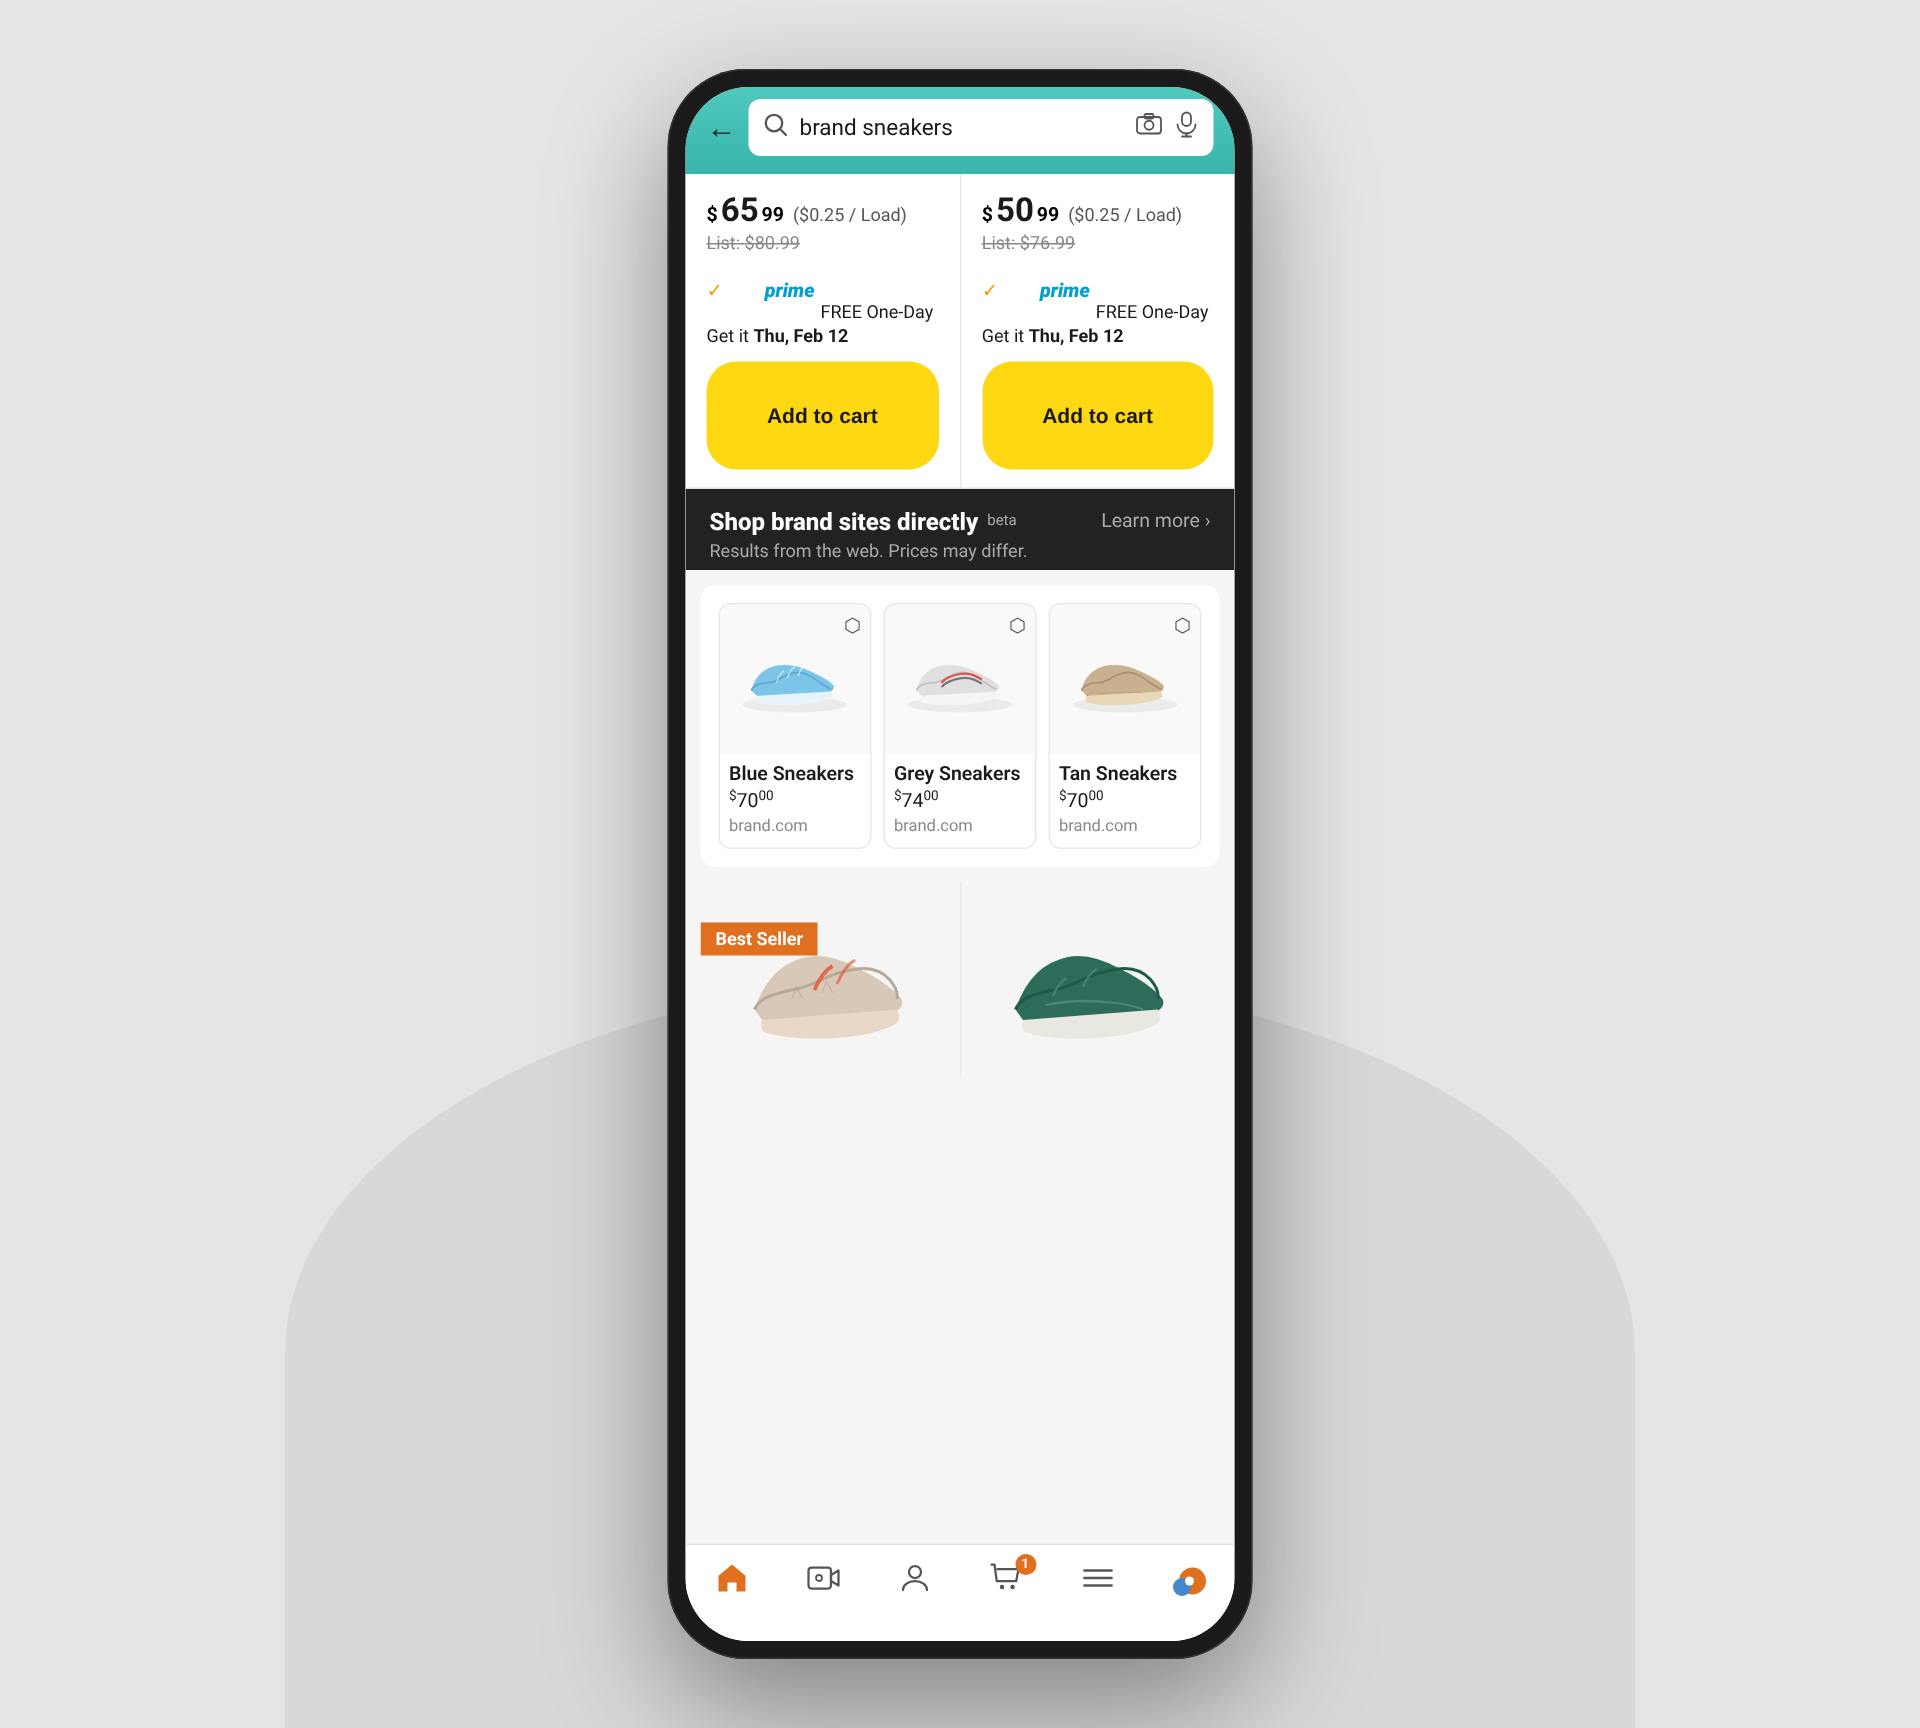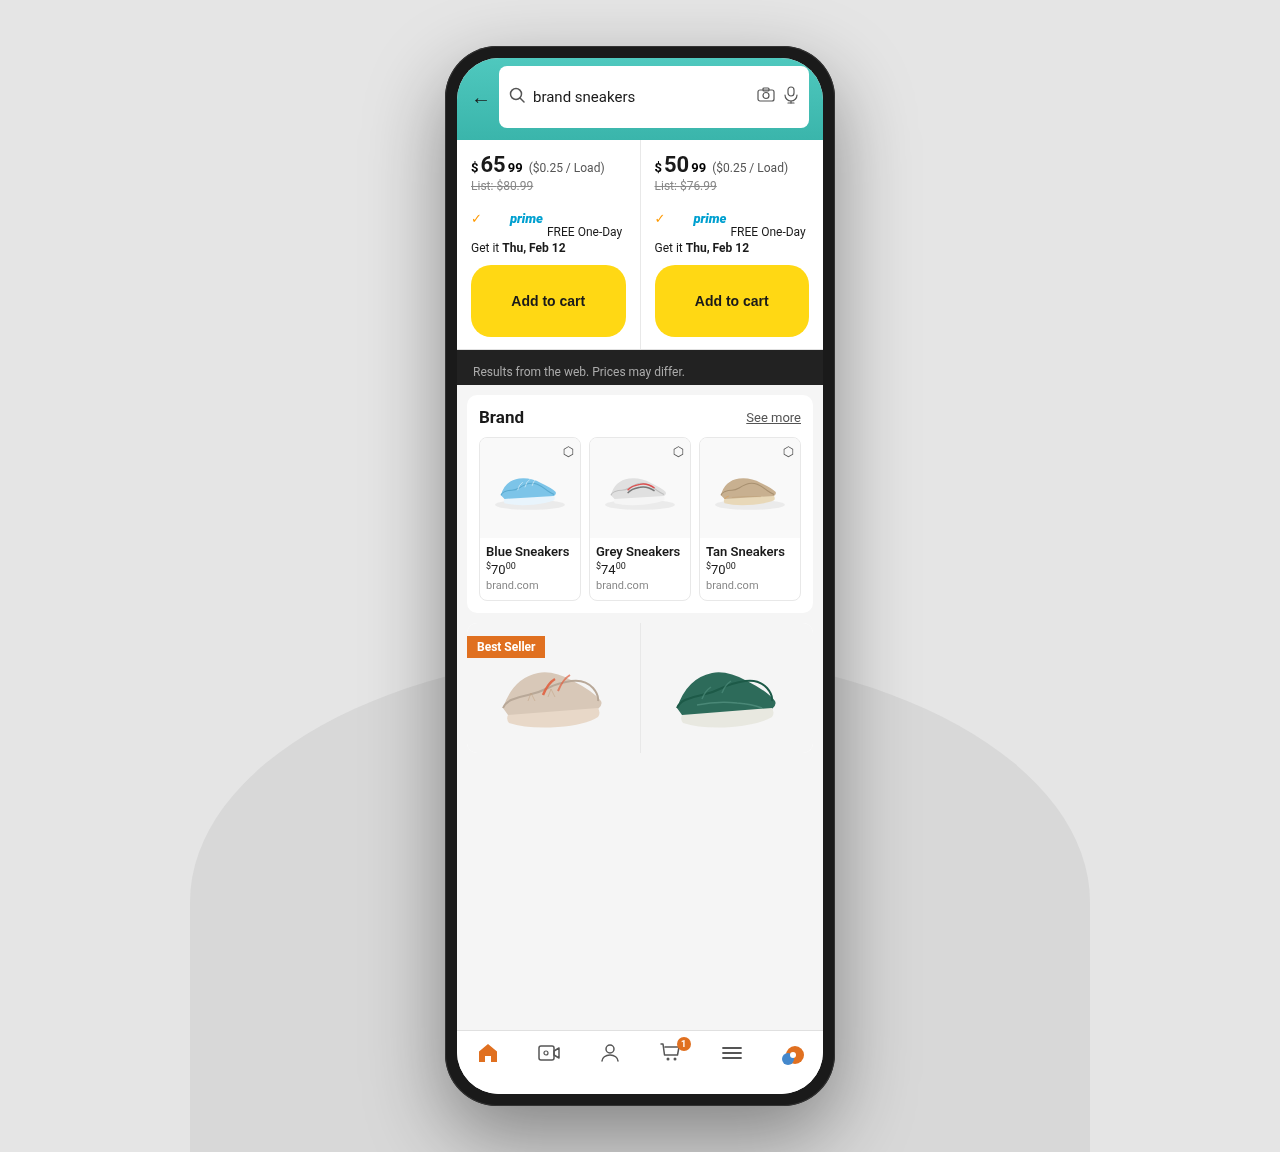--- a/index.html
+++ b/index.html
@@ -97,21 +97,21 @@
       font-size: 20px;
       cursor: pointer;
       flex-shrink: 0;
     }
     .search-box {
       flex: 1;
       background: white;
       border-radius: 8px;
       display: flex;
       align-items: center;
-      padding: 20px 10px;
+      padding: 8px 10px;
       gap: 8px;
     }
     .search-icon-svg {
       color: #555;
       font-size: 16px;
       flex-shrink: 0;
     }
     .search-input-text {
       flex: 1;
       font-size: 15px;
@@ -329,21 +329,21 @@
     .best-seller-section {
       background: white;
       margin: 0 10px 10px;
       border-radius: 10px;
       overflow: hidden;
       flex-shrink: 0;
       position: relative;
     }
     .best-seller-badge {
       position: absolute;
-      top: 13px;
+      top: 27px;
       left: 0;
       background: #e07020;
       color: white;
       font-size: 12px;
       font-weight: 700;
       padding: 4px 10px;
       z-index: 5;
     }
     .best-seller-row {
       display: flex;
@@ -484,28 +484,31 @@
               <span class="prime-text">FREE One-Day</span>
             </div>
             <div class="delivery-line">
               Get it <span class="delivery-date">Thu, Feb 12</span>
             </div>
             <button class="add-to-cart-btn">Add to cart</button>
           </div>
         </div>
 
         <div class="brand-banner">
+          <div style="display:flex; align-items:center;">
+            <span class="brand-banner-title">
+              <span>Shop brand sites directly</span>
+              <span class="beta-badge">beta</span>
+            </span>
+            <span class="learn-more">Learn more ›</span>
+          </div>
           <div class="brand-subtitle">Results from the web. Prices may differ.</div>
         </div>
 
         <div class="brand-section">
-          <div class="brand-section-header">
-            <span class="brand-section-title">Brand</span>
-            <span class="see-more-link">See more</span>
-          </div>
           <div class="brand-products-row">
 
             <div class="brand-product">
               <div class="brand-product-img">
                 <span class="external-link-icon">⬡</span>
                 <svg class="shoe-svg" viewBox="0 0 110 70" fill="none" xmlns="http://www.w3.org/2000/svg">
                   <ellipse cx="55" cy="58" rx="48" ry="7" fill="#ddd" opacity="0.5"></ellipse>
                   <path d="M15 45 Q20 25 40 22 Q55 20 70 28 Q85 35 90 40 Q92 43 88 46 Q80 50 60 52 Q40 54 20 50 Z" fill="#7cc4e8"></path>
                   <path d="M15 45 Q16 42 20 40 Q25 38 30 38 Q35 38 40 35 Q45 32 50 30 Q57 27 65 30 Q72 33 78 38 Q84 42 88 44" stroke="#5aaad0" stroke-width="1.5" fill="none"></path>
                   <path d="M20 50 Q18 53 20 56 Q35 60 60 58 Q80 56 88 52 Q90 50 88 46" fill="#e8f4fc"></path>

